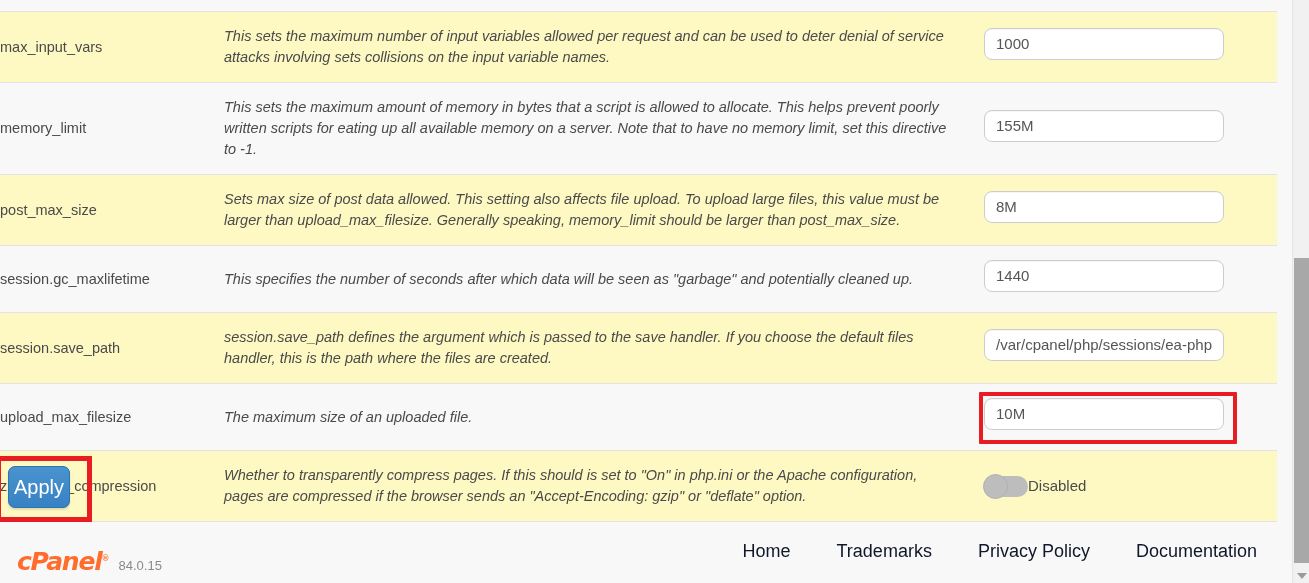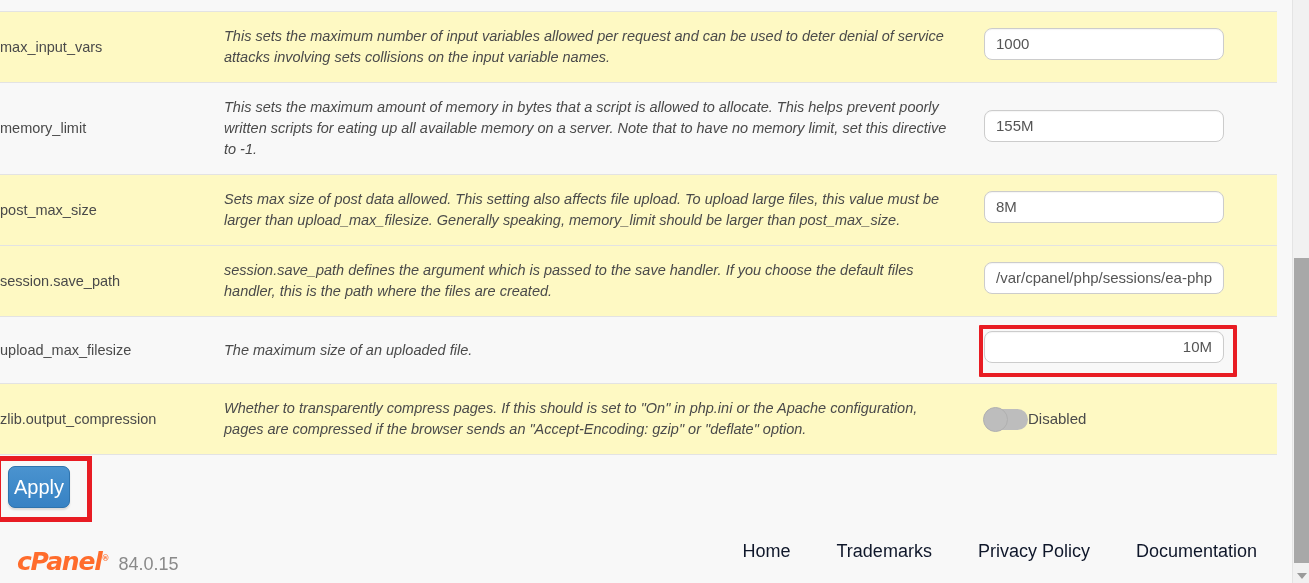--- a/index.html
+++ b/index.html
@@ -67,21 +67,21 @@
     border: 1px solid #ccc;
     border-radius: 8px;
     color: #555;
     font-size: 15px;
     font-family: "Liberation Sans", sans-serif;
     white-space: nowrap;
     overflow: hidden;
     box-shadow: inset 0 1px 1px rgba(0,0,0,.045);
   }
   .inp-wrap { position: relative; display: inline-block; }
-  .inp-wrap.highlight { padding: 0; text-align: right; }
+  .inp-wrap.highlight { padding: 0; }
   .inp-wrap.highlight::before {
     content: "";
     position: absolute;
     left: -5px; top: -6px;
     width: 250px; height: 44px;
     border: 4px solid #e81c23;
     border-radius: 1px;
     pointer-events: none;
   }
 
@@ -164,21 +164,21 @@
     position: relative;
     margin-top: 8px;
   }
   .cpanel-logo sup {
     font-size: 8px;
     font-style: normal;
     vertical-align: super;
     letter-spacing: 0;
   }
   .version {
-    font-size: 18px;
+    font-size: 13px;
     color: #8a8a8a;
     font-style: normal;
     font-weight: normal;
   }
   .footer-links {
     position: absolute;
     right: 20px; top: 14px;
     display: flex;
     gap: 46px;
   }
@@ -252,20 +252,27 @@
               </td>
               <td class="c-val"><span class="inp-wrap"><div class="inp">155M</div></span></td>
             </tr>
             <tr class="odd">
               <td class="c-name">post_max_size</td>
               <td class="c-desc">
                 <span class="desc-line">Sets max size of post data allowed. This setting also affects file upload. To upload large files, this value must be</span>
                 <span class="desc-line">larger than upload_max_filesize. Generally speaking, memory_limit should be larger than post_max_size.</span>
               </td>
               <td class="c-val"><span class="inp-wrap"><div class="inp">8M</div></span></td>
+            </tr>
+            <tr class="even">
+              <td class="c-name">session.gc_maxlifetime</td>
+              <td class="c-desc">
+                <span class="desc-line">This specifies the number of seconds after which data will be seen as "garbage" and potentially cleaned up.</span>
+              </td>
+              <td class="c-val"><span class="inp-wrap"><div class="inp">1440</div></span></td>
             </tr>
             <tr class="odd">
               <td class="c-name">session.save_path</td>
               <td class="c-desc">
                 <span class="desc-line">session.save_path defines the argument which is passed to the save handler. If you choose the default files</span>
                 <span class="desc-line">handler, this is the path where the files are created.</span>
               </td>
               <td class="c-val"><span class="inp-wrap"><div class="inp">/var/cpanel/php/sessions/ea-php</div></span></td>
             </tr>
             <tr class="even">

